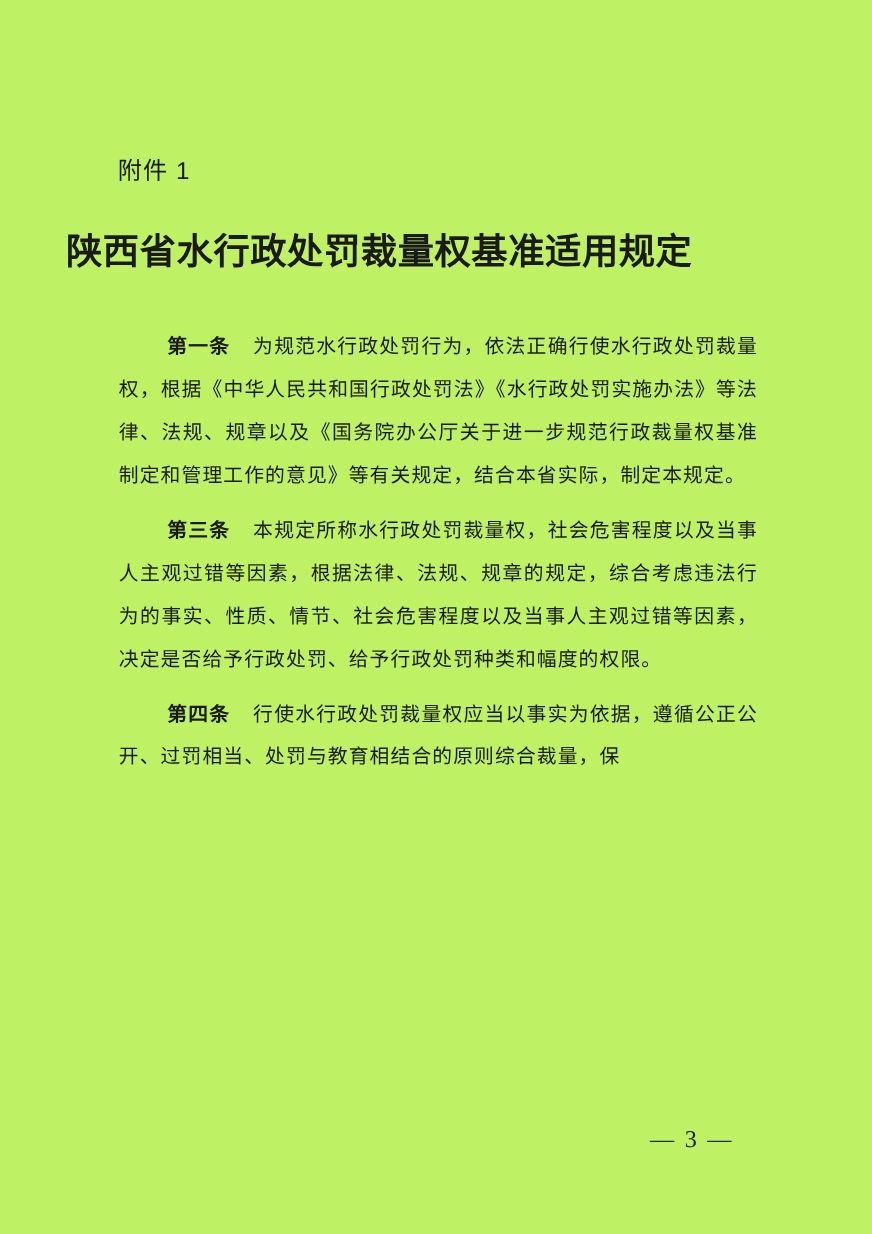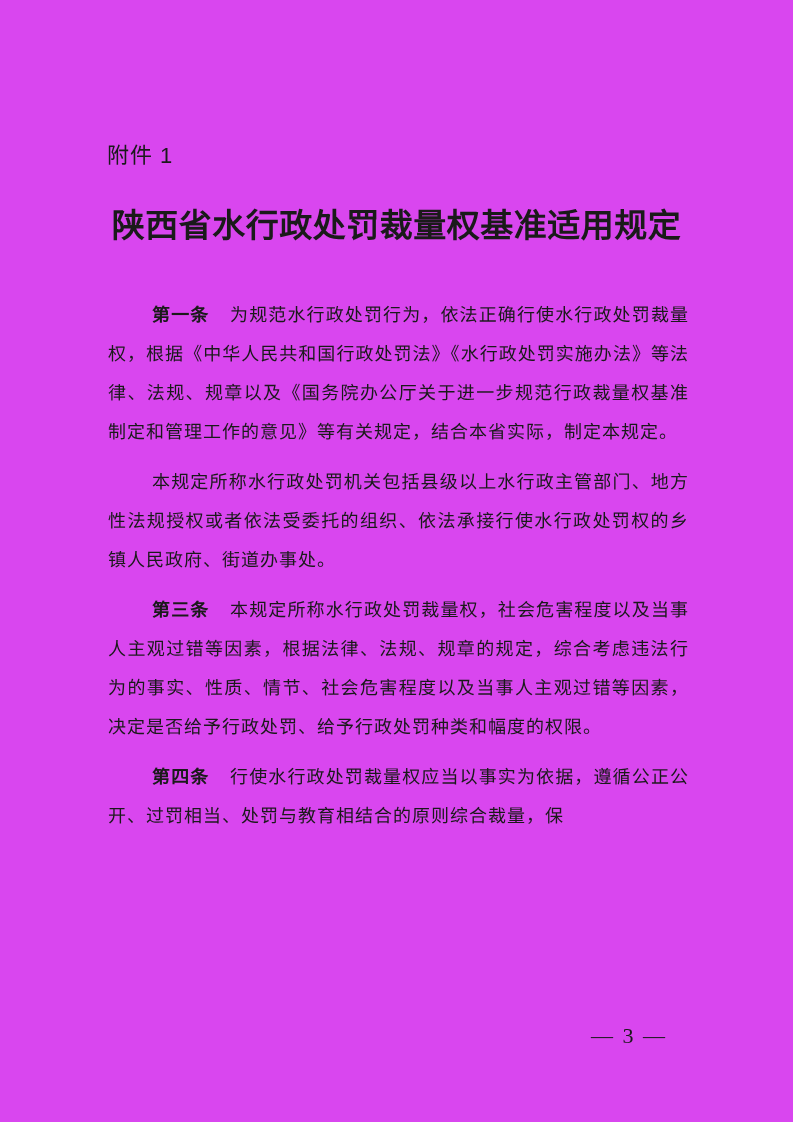--- a/index.html
+++ b/index.html
@@ -4,41 +4,41 @@
 <style>
   html, body {
     margin: 0;
     padding: 0;
     background: #ffffff;
   }
   .page {
     position: relative;
     width: 793px;
     height: 1122px;
-    background: #d946ef;
+    background: #bef264;
     color: #1a1a1a;
     overflow: hidden;
     font-family: "Liberation Serif", serif;
   }
   .attachment-label {
     margin: 144px 0 0 107px;
     font-family: "Liberation Sans", sans-serif;
     font-size: 22px;
     line-height: 24px;
     letter-spacing: 1px;
     font-weight: 500;
   }
   .doc-title {
     margin: 40px 60px 0 60px;
     font-size: 33px;
     line-height: 42px;
     font-weight: 700;
-    text-align: center;
+    text-align: left;
     letter-spacing: 0.5px;
-    font-family: Liberation Mono, monospace;
+    font-family: Liberation Sans, sans-serif;
   }
   .doc-body {
     margin: 46px 104px 0 108px;
   }
   .para {
     margin: 0 0 11px 0;
     font-size: 18px;
     line-height: 39px;
     letter-spacing: 1px;
     text-align: justify;
@@ -71,23 +71,20 @@
 
   <h1 class="doc-title">陕西省水行政处罚裁量权基准适用规定</h1>
 
   <section class="doc-body">
 
     <p class="para">
       <span class="para-label">第一条</span><span>为规范水行政处罚行为，依法正确行使水行政处罚裁量权，根据《中华人民共和国行政处罚法》《水行政处罚实施办法》等法律、法规、规章以及《国务院办公厅关于进一步规范行政裁量权基准制定和管理工作的意见》等有关规定，结合本省实际，制定本规定。</span>
     </p>
 
 
-    <p class="para">
-      <span class="para-label"></span><span>本规定所称水行政处罚机关包括县级以上水行政主管部门、地方性法规授权或者依法受委托的组织、依法承接行使水行政处罚权的乡镇人民政府、街道办事处。</span>
-    </p>
 
     <p class="para">
       <span class="para-label">第三条</span><span>本规定所称水行政处罚裁量权，社会危害程度以及当事人主观过错等因素，根据法律、法规、规章的规定，综合考虑违法行为的事实、性质、情节、社会危害程度以及当事人主观过错等因素，决定是否给予行政处罚、给予行政处罚种类和幅度的权限。</span>
     </p>
 
     <p class="para">
       <span class="para-label">第四条</span><span>行使水行政处罚裁量权应当以事实为依据，遵循公正公开、过罚相当、处罚与教育相结合的原则综合裁量，保</span>
     </p>
 
   </section>

